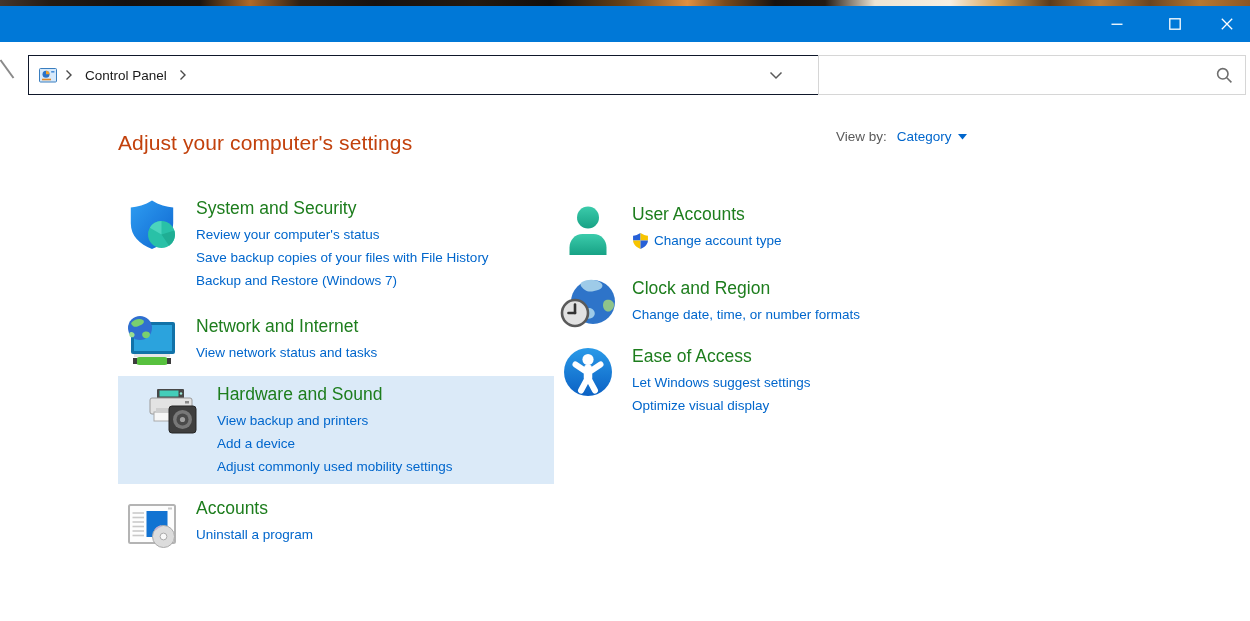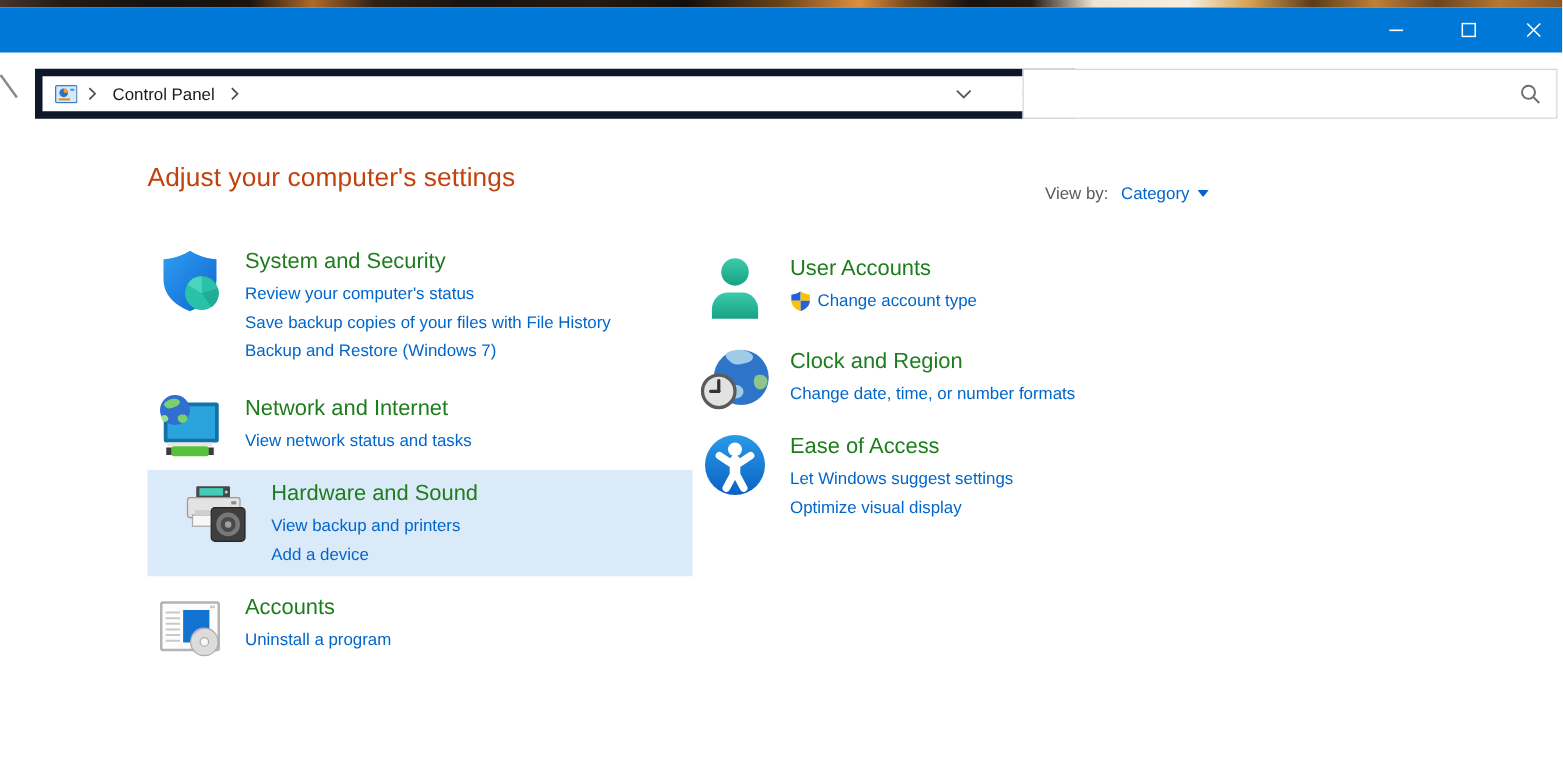--- a/index.html
+++ b/index.html
@@ -24,42 +24,42 @@
     position:absolute; top:6px; left:0; width:100%; height:36px;
     background:#0078d7;
   }
   .win-controls { position:absolute; right:0; top:0; height:100%; display:flex; }
   .win-btn { width:58px; height:100%; display:flex; align-items:center; justify-content:center; cursor:pointer; }
   .win-btn.close { width:46px; }
   
   .nav-fragment { position:absolute; left:0; top:58px; }
   .addr-box {
     position:absolute; left:28px; top:55px; width:832px; height:40px;
-    border:6px solid #0f172a; background:#fff;
+    border:1px solid #0f172a; background:#fff;
     display:flex; align-items:center; padding:0 14px 0 10px; gap:8px;
   }
   .addr-crumb-label { font-size:13.5px; color:#1a1a1a; white-space:nowrap; padding:0 4px; cursor:pointer; }
   .addr-spacer { flex:1; }
   .addr-btn { display:flex; align-items:center; justify-content:center; width:30px; height:30px; cursor:pointer; }
   .search-box {
     position:absolute; left:818px; top:55px; width:428px; height:40px;
     border:1px solid #d6d6d6; background:#fff;
     display:flex; align-items:center; padding:0 12px;
   }
   .search-box input {
     flex:1; border:none; outline:none; font-size:13.5px; height:100%;
     font-family:"Liberation Sans","DejaVu Sans",sans-serif; color:#333; background:transparent;
   }
   
   .page-title {
     position:absolute; left:118px; top:131px;
     font-size:21px; font-weight:400; color:#c2410c; letter-spacing:.1px;
   }
   .view-by {
-    position:absolute; left:836px; top:147px;
+    position:absolute; left:836px; top:129px;
     display:flex; gap:10px; font-size:13.5px;
   }
   .view-by-label { color:#5a5a5a; }
   .view-by-value { color:#0066cc; display:flex; align-items:center; gap:6px; cursor:pointer; }
   
   .col { position:absolute; }
   #col-left  { left:118px; top:190px; width:436px; }
   #col-right { left:554px; top:196px; width:480px; }
   .cat-item { display:flex; gap:16px; padding:6px; align-items:flex-start; }
   .cat-item.selected { background:#dbeaf8;padding-left:27px; }
@@ -243,20 +243,23 @@
         </div>
     <div class="cat-text">
       <div class="cat-title">Hardware and Sound</div>
       <div class="cat-links">
             <div class="cat-link">
               <span>View backup and printers</span>
             </div>
             <div class="cat-link">
               <span>Add a device</span>
             </div>
+            <div class="cat-link">
+              <span>Adjust commonly used mobility settings</span>
+            </div>
           </div>
     </div>
   </div>
       <div class="cat-item">
     <div class="cat-icon">
           <svg viewBox="0 0 56 56">
   <rect x="5" y="9" width="46" height="38" rx="1.5" fill="#fdfdfd" stroke="#b4b4b4" stroke-width="2"></rect>
   <line x1="8.5" y1="17" x2="20" y2="17" stroke="#c9c9c9" stroke-width="1.6"></line>
   <line x1="8.5" y1="21.5" x2="20" y2="21.5" stroke="#c9c9c9" stroke-width="1.6"></line>
   <line x1="8.5" y1="26" x2="20" y2="26" stroke="#c9c9c9" stroke-width="1.6"></line>

